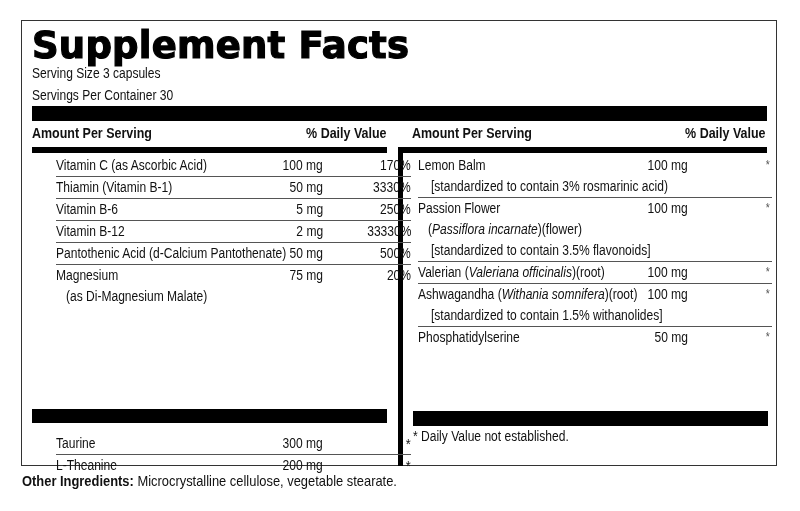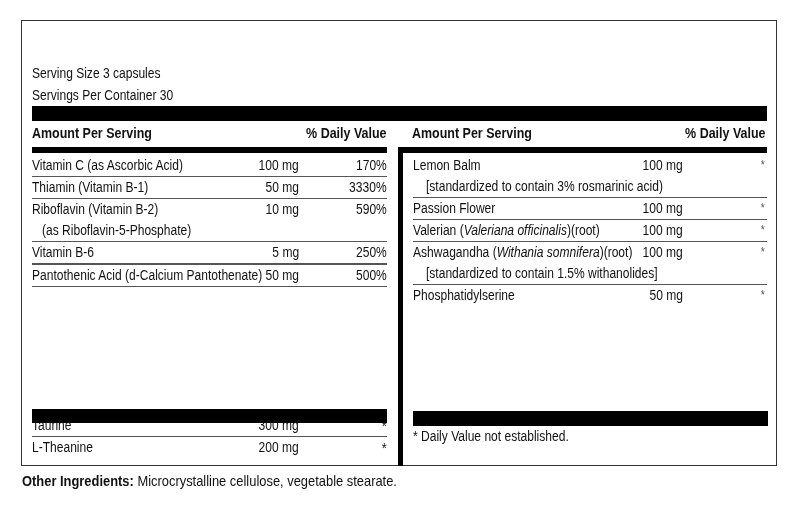--- a/index.html
+++ b/index.html
@@ -68,23 +68,24 @@
       position: absolute;
       left: 376px;
       top: 131px;
       width: 5px;
       height: 314px;
       background: #000;
     }
 
     .rows {
       position: absolute;
+      margin-left: 24px;
     }
     .rows.left { left: 10px; top: 134px; width: 355px; }
-    .rows.right { left: 391px; top: 134px; width: 354px; }
+    .rows.right { left: 372px; top: 134px; width: 354px; }
 
     .row {
       position: relative;
       border-bottom: 1.5px solid #555;
       box-sizing: border-box;
     }
     .row.last { border-bottom: none; }
     .line {
       position: relative;
       height: 21px;
@@ -120,21 +121,21 @@
     .rows.right .amt { right: 84px; }
     .rows.right .dv { right: 2px; font-size: 12px; color: #555; }
     .dv.star { font-size: 15px; }
 
     .bottom-bar-left {
       left: 10px;
       top: 388px;
       width: 355px;
       height: 14px;
     }
-    .rows.left2 { left: 10px; top: 394px; width: 355px; }
+    .rows.left2 { left: 10px; top: 412px; width: 355px; }
 
     .bottom-bar-right {
       left: 391px;
       top: 390px;
       width: 355px;
       height: 15px;
     }
     .footnote {
       position: absolute;
       left: 391px;
@@ -154,20 +155,21 @@
       transform-origin: left;
     }
     .other b { font-weight: bold; }
     i { font-style: italic; }
     sup.reg { font-size: 8px; vertical-align: 6px; }
   </style>
 </head>
 <body>
 
 <div class="label">
+  <div class="title">Supplement Facts</div>
   <div class="serving size">Serving Size 3 capsules</div>
   <div class="serving per">Servings Per Container 30</div>
 
   <div class="bar-thick" style="left:10px; top:85px; width:735px; height:15px;"></div>
 
   <div class="col-header left-amt">Amount Per Serving</div>
   <div class="col-header left-dv">% Daily Value</div>
   <div class="col-header right-amt">Amount Per Serving</div>
   <div class="col-header right-dv">% Daily Value</div>
 
@@ -186,44 +188,49 @@
     </div>
     <div class="row">
       <div class="line">
           <span class="txt">Thiamin (Vitamin B-1)</span>
           <span class="amt">50 mg</span>
           <span class="dv">3330%</span>
         </div>
     </div>
     <div class="row">
       <div class="line">
-          <span class="txt">Riboflavin (Vitamin B-2)</span>
-          <span class="amt">10 mg</span>
-          <span class="dv">590%</span>
-        </div>
-      <div class="line">
-          <span class="txt indent">(as Riboflavin-5-Phosphate)</span>
-        </div>
-    </div>
-    <div class="row">
-      <div class="line">
           <span class="txt">Vitamin B-6</span>
           <span class="amt">5 mg</span>
           <span class="dv">250%</span>
         </div>
     </div>
     <div class="row">
+      <div class="line">
+          <span class="txt">Vitamin B-12</span>
+          <span class="amt">2 mg</span>
+          <span class="dv">33330%</span>
+        </div>
     </div>
     <div class="row">
       <div class="line">
           <span class="txt">Pantothenic Acid (d-Calcium Pantothenate)</span>
           <span class="amt">50 mg</span>
           <span class="dv">500%</span>
         </div>
     </div>
+    <div class="row last">
+      <div class="line">
+          <span class="txt">Magnesium</span>
+          <span class="amt">75 mg</span>
+          <span class="dv">20%</span>
+        </div>
+      <div class="line">
+          <span class="txt indent">(as Di-Magnesium Malate)</span>
+        </div>
+    </div>
   </div>
 
   <div class="bar-thick bottom-bar-left"></div>
 
   <div class="rows left2">
     <div class="row">
       <div class="line">
           <span class="txt">Taurine</span>
           <span class="amt" style="right:88px;">300 mg</span>
           <span class="dv star">*</span>
@@ -248,20 +255,26 @@
       <div class="line">
           <span class="txt indent2">[standardized to contain 3% rosmarinic acid)</span>
         </div>
     </div>
     <div class="row">
       <div class="line">
           <span class="txt">Passion Flower</span>
           <span class="amt">100 mg</span>
           <span class="dv">*</span>
         </div>
+      <div class="line">
+          <span class="txt indent">(<i>Passiflora incarnate</i>)<span>(flower)</span></span>
+        </div>
+      <div class="line">
+          <span class="txt indent2">[standardized to contain 3.5% flavonoids]</span>
+        </div>
     </div>
     <div class="row">
       <div class="line">
           <span class="txt"><span>Valerian (</span><i>Valeriana officinalis</i><span>)(root)</span></span>
           <span class="amt">100 mg</span>
           <span class="dv">*</span>
         </div>
     </div>
     <div class="row">
       <div class="line">

